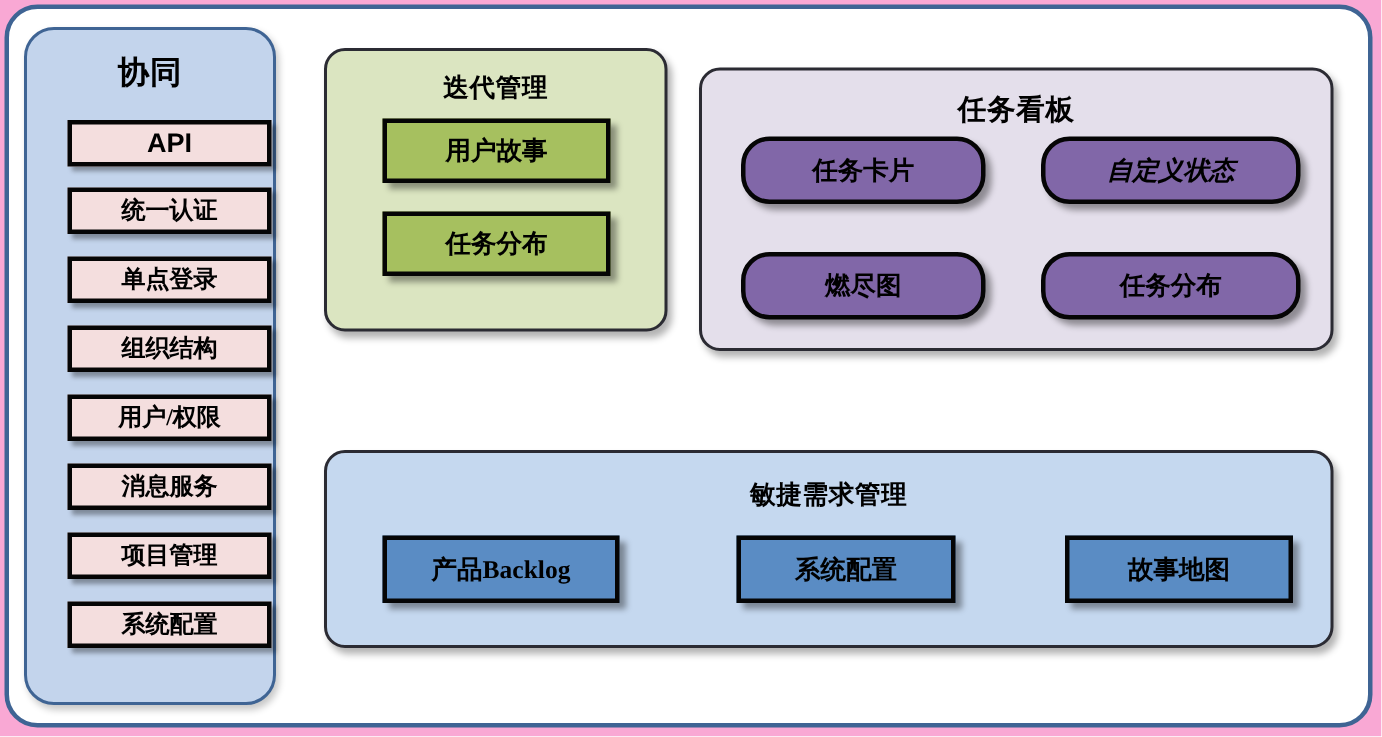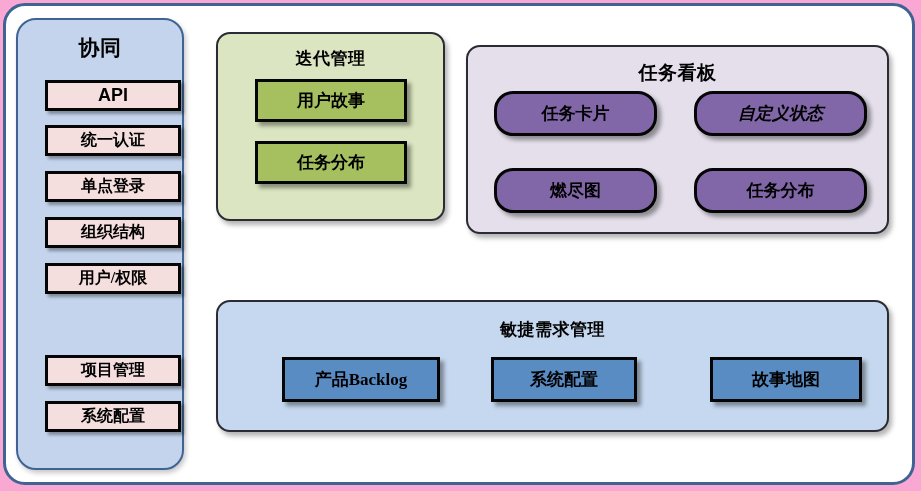--- a/index.html
+++ b/index.html
@@ -162,20 +162,21 @@
   <div class="outer-frame"></div>
 
   <div class="panel sidebar-panel">
     <div class="panel-title sidebar-title">协同</div>
 
     <div class="chip latin" style="top:60px;">API</div>
     <div class="chip" style="top:105px;">统一认证</div>
     <div class="chip" style="top:197px;">组织结构</div>
     <div class="chip" style="top:151px;">单点登录</div>
     <div class="chip" style="top:243px;">用户/权限</div>
+    <div class="chip" style="top:289px;">消息服务</div>
     <div class="chip" style="top:335px;">项目管理</div>
     <div class="chip" style="top:381px;">系统配置</div>
   </div>
 
   <div class="panel iteration-panel">
     <div class="panel-title iteration-title">迭代管理</div>
 
     <div class="box box-green" style="left:37px; top:45px; width:152px; height:43px;">用户故事</div>
     <div class="box box-green" style="left:37px; top:107px; width:152px; height:43px;">任务分布</div>
   </div>
@@ -185,18 +186,18 @@
 
     <div class="box box-purple" style="left:26px; top:44px; width:163px; height:45px;">任务卡片</div>
     <div class="box box-purple" style="left:226px; top:44px; width:173px; height:45px;font-style:italic;">自定义状态</div>
     <div class="box box-purple" style="left:26px; top:121px; width:163px; height:45px;">燃尽图</div>
     <div class="box box-purple" style="left:226px; top:121px; width:173px; height:45px;">任务分布</div>
   </div>
 
   <div class="panel agile-panel">
     <div class="panel-title agile-title">敏捷需求管理</div>
 
-    <div class="box box-blue has-latin" style="left:64px; top:55px; width:158px; height:45px;">产品Backlog</div>
+    <div class="box box-blue has-latin" style="left:37px; top:55px; width:158px; height:45px;">产品Backlog</div>
     <div class="box box-blue" style="left:273px; top:55px; width:146px; height:45px;">系统配置</div>
     <div class="box box-blue" style="left:492px; top:55px; width:152px; height:45px;">故事地图</div>
   </div>
 
 </div>
 
 </body></html>

